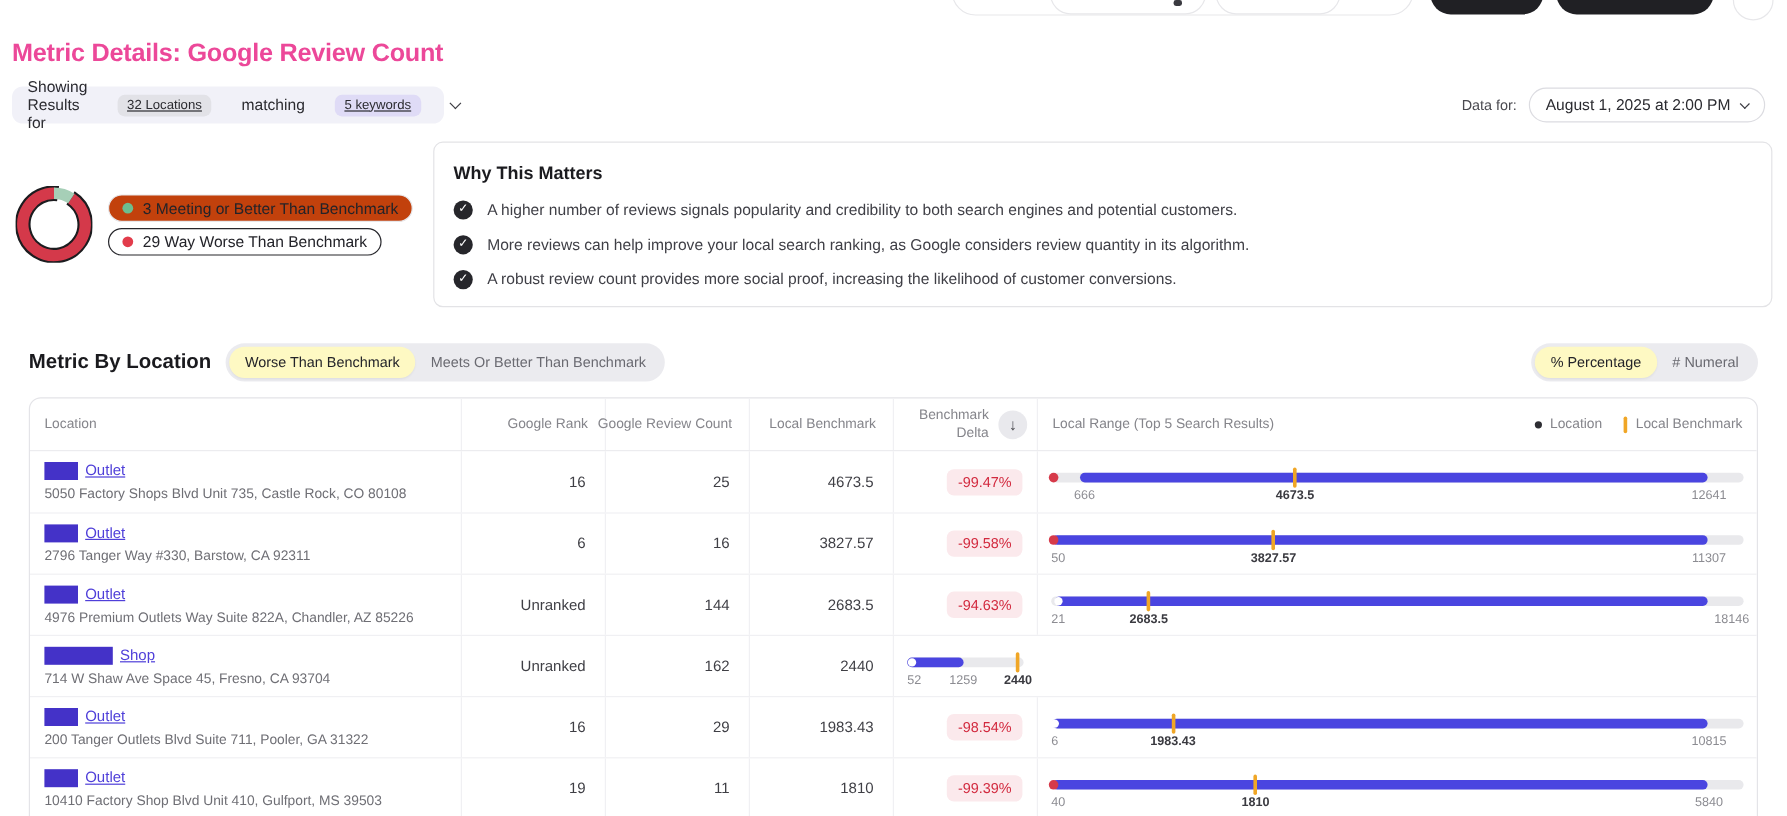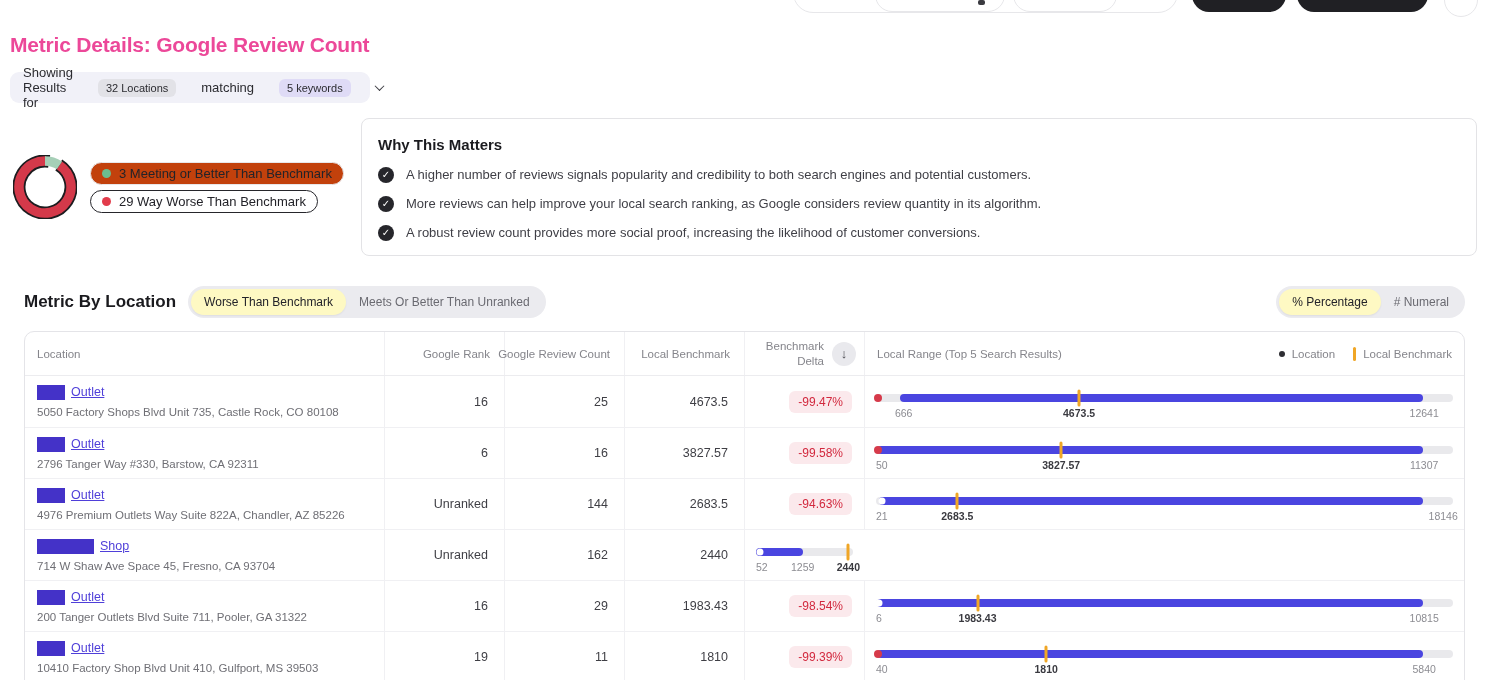--- a/index.html
+++ b/index.html
@@ -16,21 +16,21 @@
   .tb-glyph { position:absolute; width:7px; height:5px; background:#3a3a40; border-radius:2px; }
 
   
   .page-title { margin: 33px 0 0 10px; font-size: 21px; font-weight: 700; color: #ec4899; letter-spacing: -0.2px; }
 
   .filter-row { display: flex; justify-content: space-between; align-items: center; margin: 15px 18px 0 10px; }
   .filter-pill {
     display: inline-flex; align-items: center; gap: 25px; width: 360px; height: 31px;
     background: #f1f1f8; border-radius: 9px; padding: 0 13px; font-size: 13px; color: #2b2b30; cursor: pointer;
   }
-  .mini-badge { font-size: 11px; padding: 3px 8px; border-radius: 6px; color: #2b2b30; white-space: nowrap; }
+  .mini-badge { font-size: 11px; padding: 3px 8px; border-radius: 6px; color: #2b2b30; white-space: nowrap; text-decoration: underline; }
   .mini-badge.gray { background: #e2e2e7; }
   .mini-badge.purple { background: #dfdbf6; }
   .chev { width: 7px; height: 7px; border-right: 1.6px solid #3c3c42; border-bottom: 1.6px solid #3c3c42; transform: rotate(45deg) translate(-1px,-1px); flex: none; }
   .filter-pill .chev { margin-left: auto; }
   .datafor { display: flex; align-items: center; gap: 10px; }
   .datafor-label { font-size: 12px; color: #4a4a50; }
   .date-dd {
     display: inline-flex; align-items: center; gap: 9px; border: 1px solid #dcdce1; border-radius: 16px;
     padding: 6px 13px; font-size: 13px; color: #2b2b30; background: #fff; cursor: pointer;
   }
@@ -118,20 +118,27 @@
 
   <h1 class="page-title">Metric Details: Google Review Count</h1>
 
   <div class="filter-row">
     <div class="filter-pill">
       <span>Showing Results for</span>
       <span class="mini-badge gray">32 Locations</span>
       <span>matching</span>
       <span class="mini-badge purple">5 keywords</span>
       <span class="chev"></span>
+    </div>
+    <div class="datafor">
+      <span class="datafor-label">Data for:</span>
+      <span class="date-dd">
+        <span>August 1, 2025 at 2:00 PM</span>
+        <span class="chev"></span>
+      </span>
     </div>
   </div>
 
   <div class="summary-row">
     <div class="summary-left">
       <svg class="donut" width="64" height="64" viewBox="0 0 64 64">
         <circle id="donut-outline" cx="32" cy="32" r="26" fill="none" stroke-width="13" stroke-dasharray="152 200" transform="rotate(-58 32 32)" stroke="#1c1c1f"></circle>
         <circle id="donut-worse" cx="32" cy="32" r="26" fill="none" stroke-width="9.5" stroke-dasharray="148.05 200" transform="rotate(-56.25 32 32)" stroke="#d4394a"></circle>
         <circle id="donut-better" cx="32" cy="32" r="26" fill="none" stroke-width="9.5" stroke-dasharray="15.31 200" transform="rotate(-90 32 32)" stroke="#a6cfb7"></circle>
       </svg>
@@ -160,21 +167,21 @@
         <span class="check-ic">✓</span>
         <span>A robust review count provides more social proof, increasing the likelihood of customer conversions.</span>
       </div>
     </div>
   </div>
 
   <div class="mbl-row">
     <span class="mbl-title">Metric By Location</span>
     <div class="seg mbl-tabs">
       <span class="seg-item on">Worse Than Benchmark</span>
-      <span class="seg-item">Meets Or Better Than Unranked</span>
+      <span class="seg-item">Meets Or Better Than Benchmark</span>
     </div>
     <div class="seg mbl-format">
       <span class="seg-item on">% Percentage</span>
       <span class="seg-item"># Numeral</span>
     </div>
   </div>
 
   <div class="table">
     <div class="thead">
       <div class="th th-loc">Location</div>

